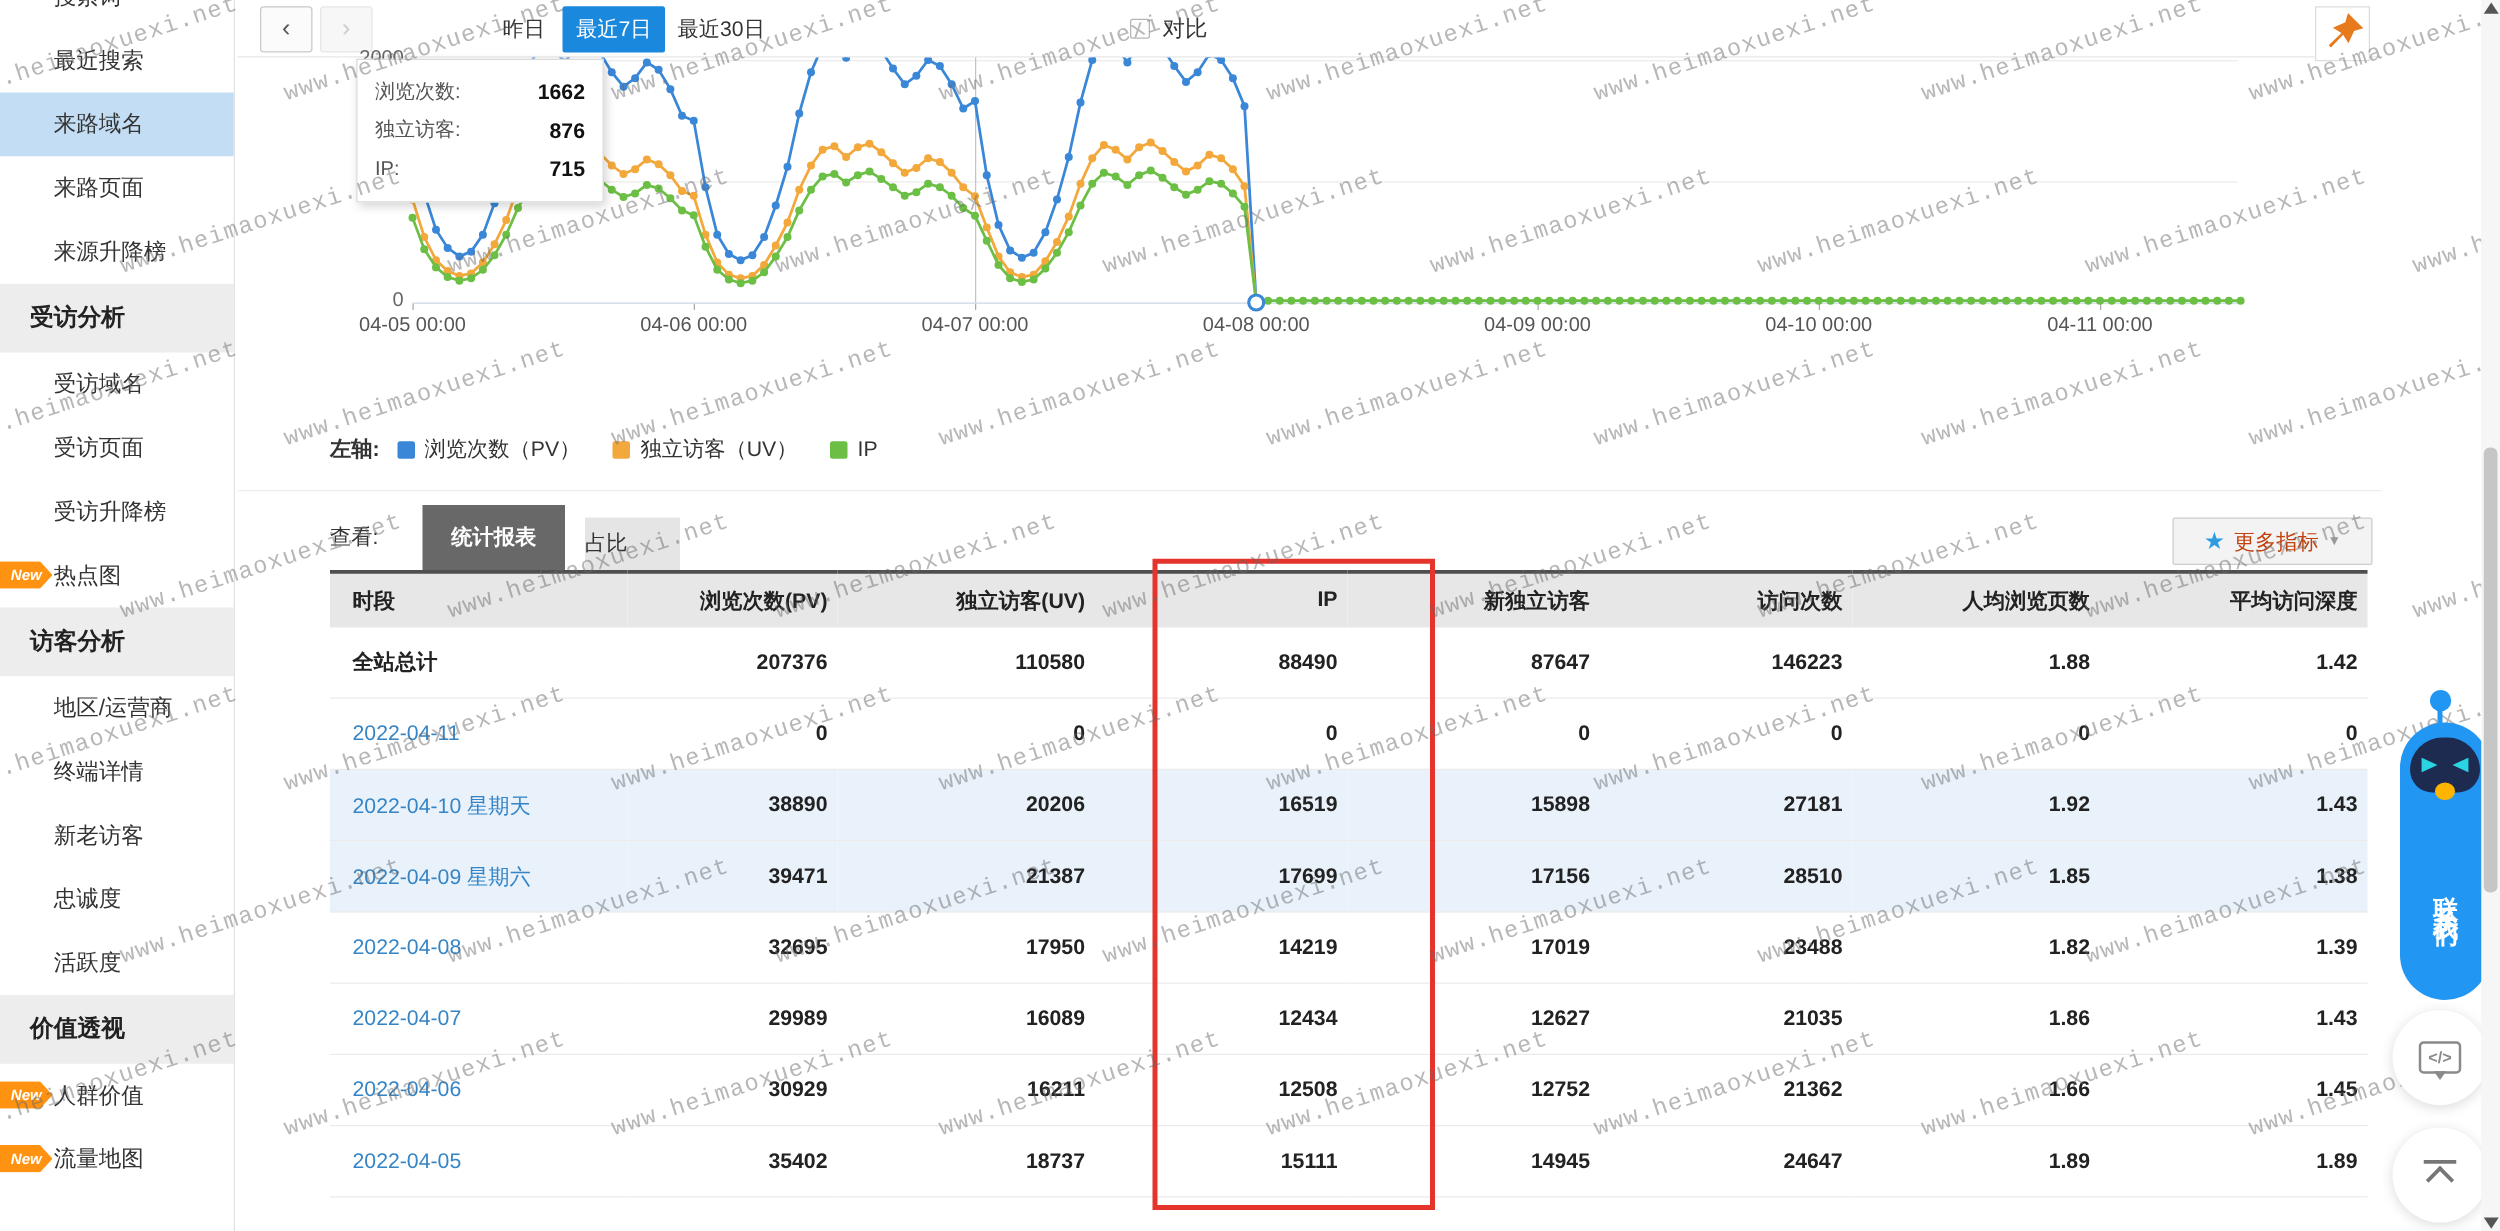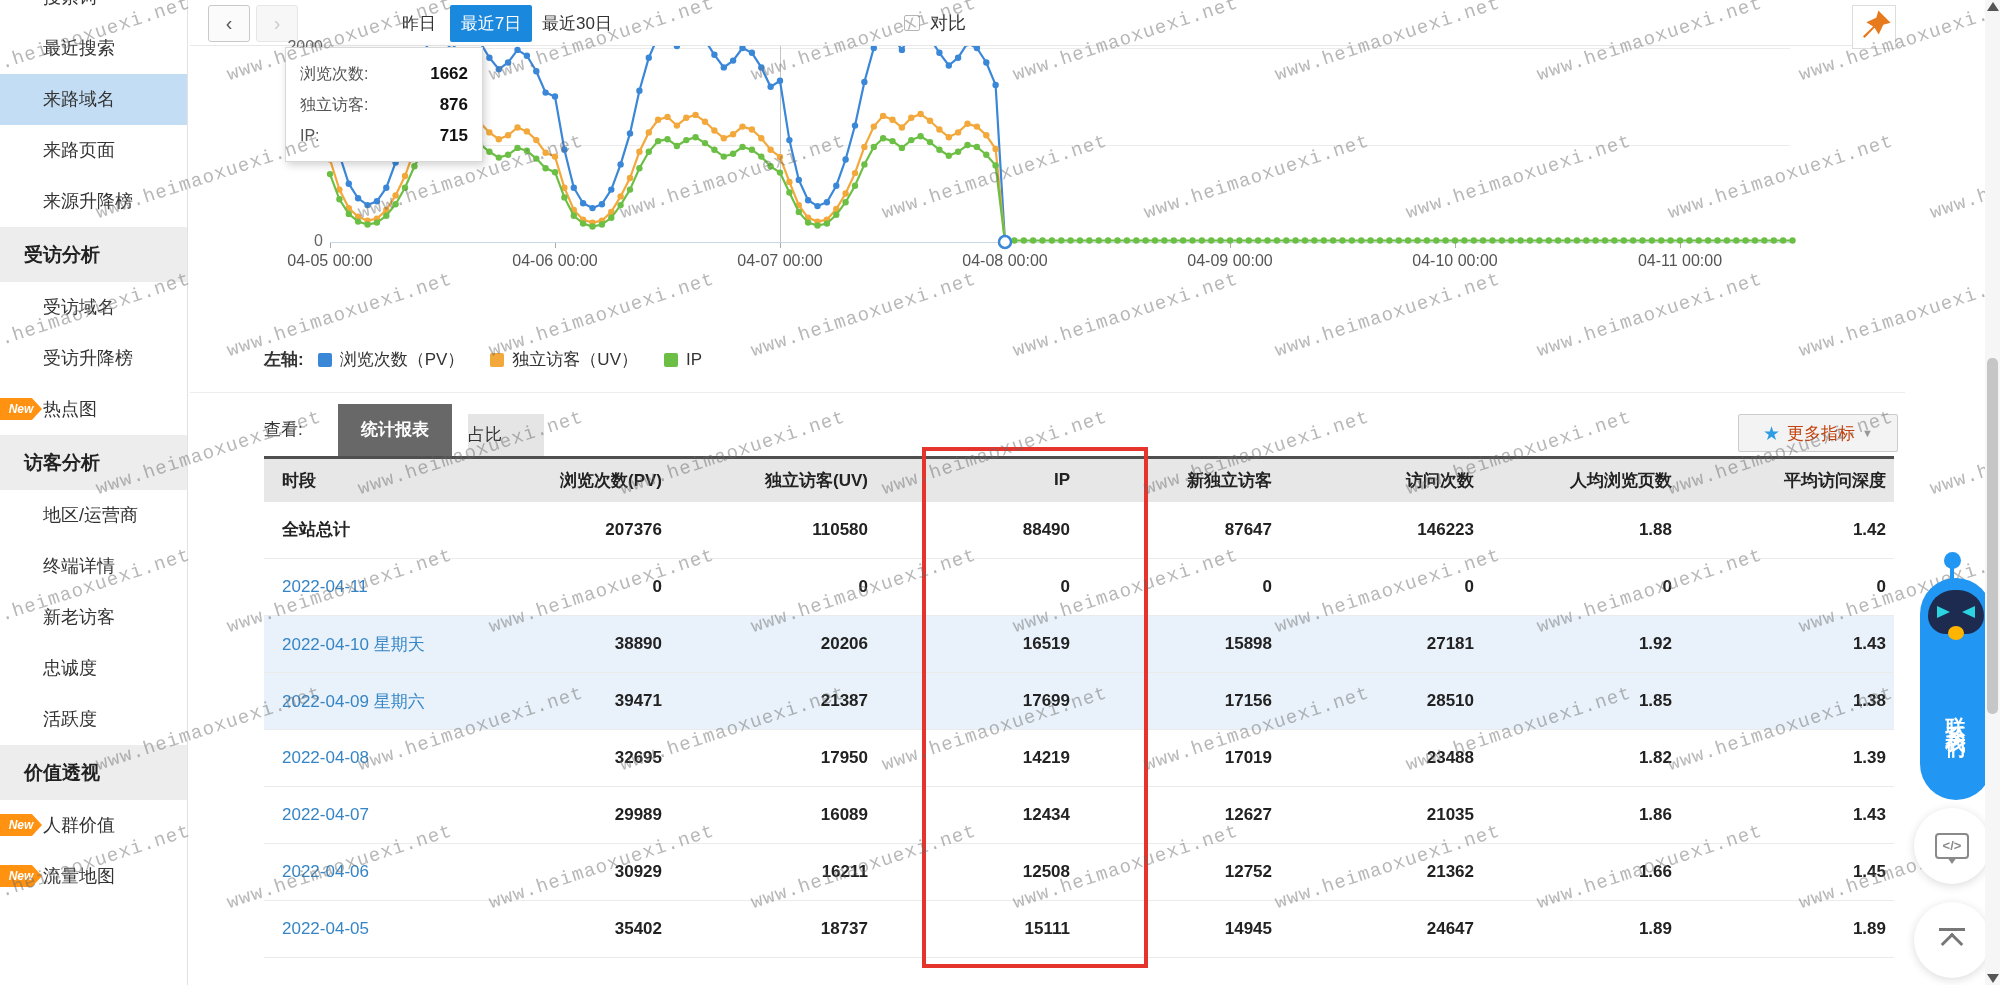--- a/index.html
+++ b/index.html
@@ -151,20 +151,21 @@
 
 <div class="sidebar">
   <div class="side-list" id="side-list">
       <div class="side-item"><span>搜索词</span></div>
       <div class="side-item"><span>最近搜索</span></div>
       <div class="side-item selected"><span>来路域名</span></div>
       <div class="side-item"><span>来路页面</span></div>
       <div class="side-item"><span>来源升降榜</span></div>
       <div class="side-header"><span>受访分析</span></div>
       <div class="side-item"><span>受访域名</span></div>
+      <div class="side-item"><span>受访页面</span></div>
       <div class="side-item"><span>受访升降榜</span></div>
       <div class="side-item"><span class="new-badge">New</span><span>热点图</span></div>
       <div class="side-header"><span>访客分析</span></div>
       <div class="side-item"><span>地区/运营商</span></div>
       <div class="side-item"><span>终端详情</span></div>
       <div class="side-item"><span>新老访客</span></div>
       <div class="side-item"><span>忠诚度</span></div>
       <div class="side-item"><span>活跃度</span></div>
       <div class="side-header"><span>价值透视</span></div>
       <div class="side-item"><span class="new-badge">New</span><span>人群价值</span></div>

